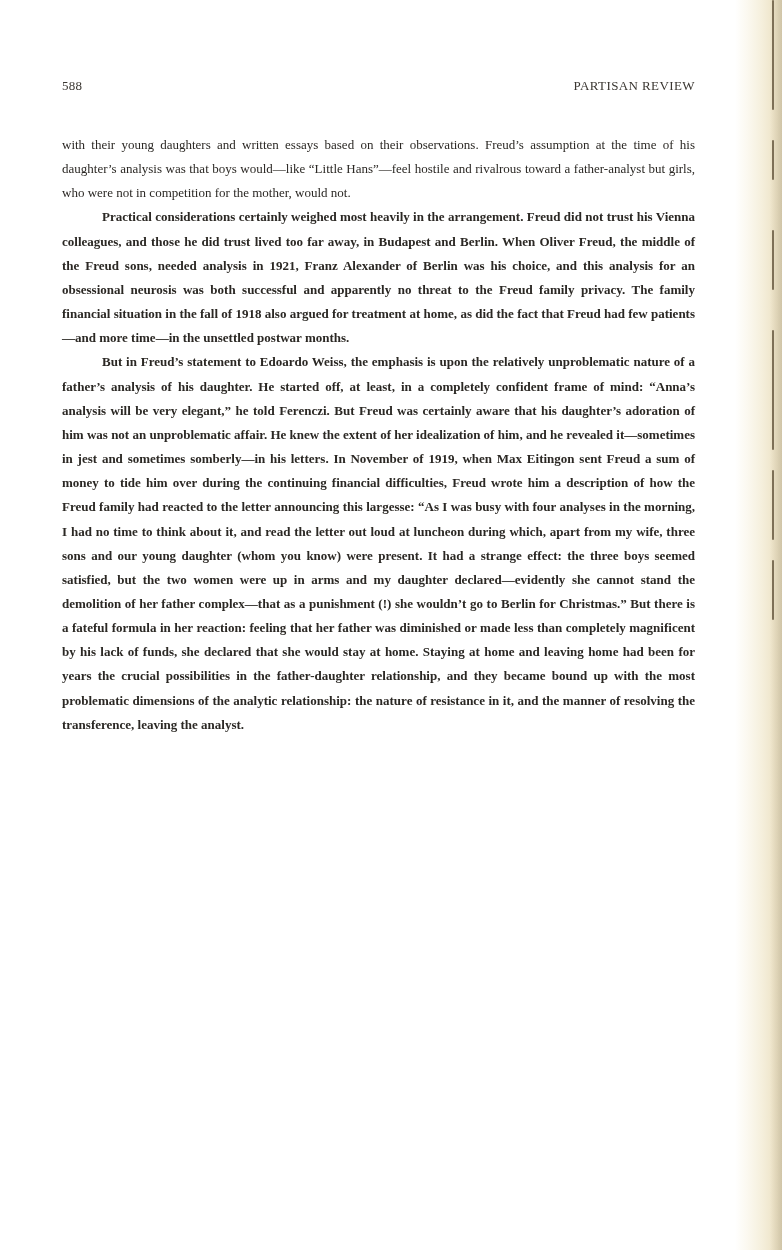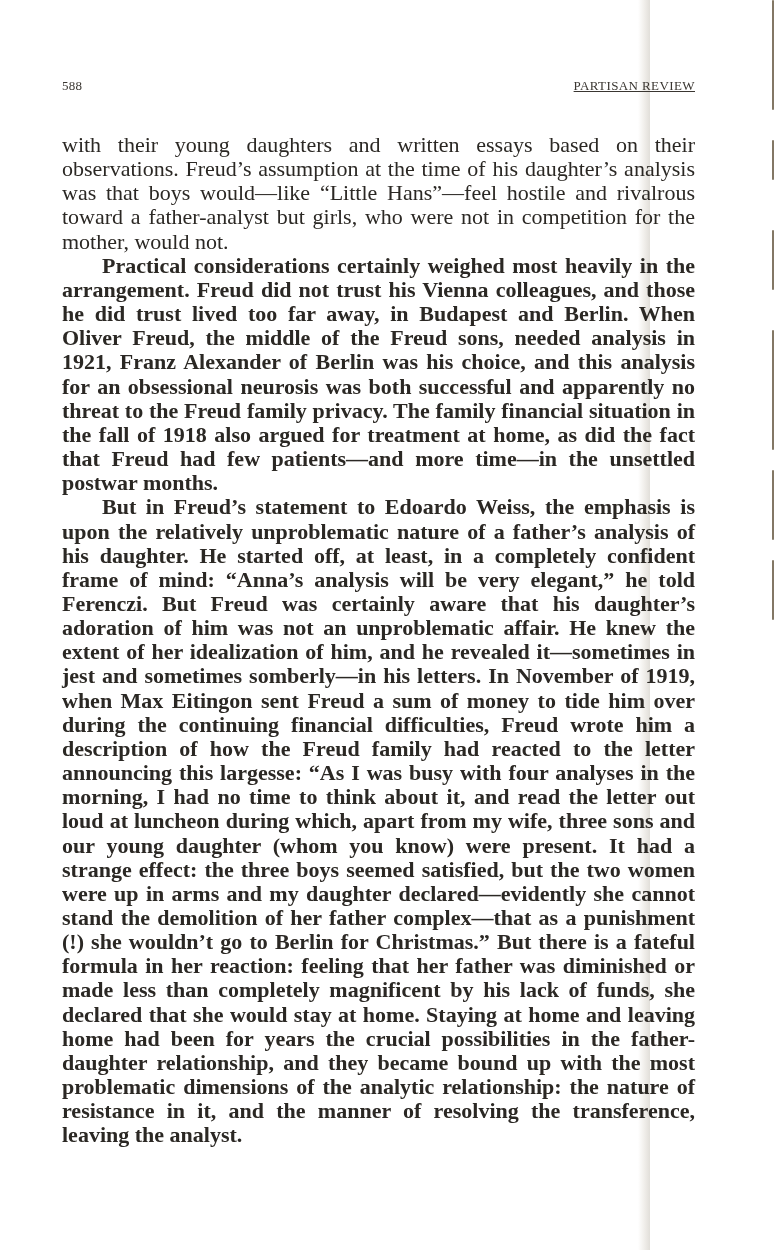--- a/index.html
+++ b/index.html
@@ -11,21 +11,21 @@
       height: 1250px;
       overflow: hidden;
       position: relative;
       background: #ffffff;
       font-family: "Liberation Serif", "DejaVu Serif", serif;
       color: #2b2824;
     }
     .page {
       position: absolute;
       left: 0; top: 0;
-      width: 650px; height: 1250px;
+      width: 782px; height: 1250px;
       background: linear-gradient(to right, #ffffff 0px, #ffffff 735px, #fbf8ef 748px, #f5efdc 762px, #efe6cc 772px, #e9dfc2 782px);
     }
     .binding-edge {
       position: absolute;
       right: 0; top: 0;
       width: 12px; height: 1250px;
       background: linear-gradient(to right, rgba(0,0,0,0) 0px, rgba(120,100,60,0.10) 6px, rgba(90,75,45,0.18) 12px);
     }
     .binding-line {
       position: absolute;
@@ -46,28 +46,27 @@
       color: #3a3631;
     }
     .page-number {
       position: absolute;
       left: 0; top: 0;
     }
     .journal-title {
       position: absolute;
       right: 0; top: 0;
       letter-spacing: 0.4px;
-      text-decoration: underline;
     }
     .body-text {
       position: absolute;
       top: 133px;
       left: 62px;
       width: 633px;
-      font-size: 22px;
+      font-size: 13px;
       line-height: 24.15px;
       text-align: justify;
       color: #2b2824;
     }
     .body-text p {
       margin: 0;
     }
     .body-text p.indent {
       text-indent: 40px;
       font-weight: bold;

